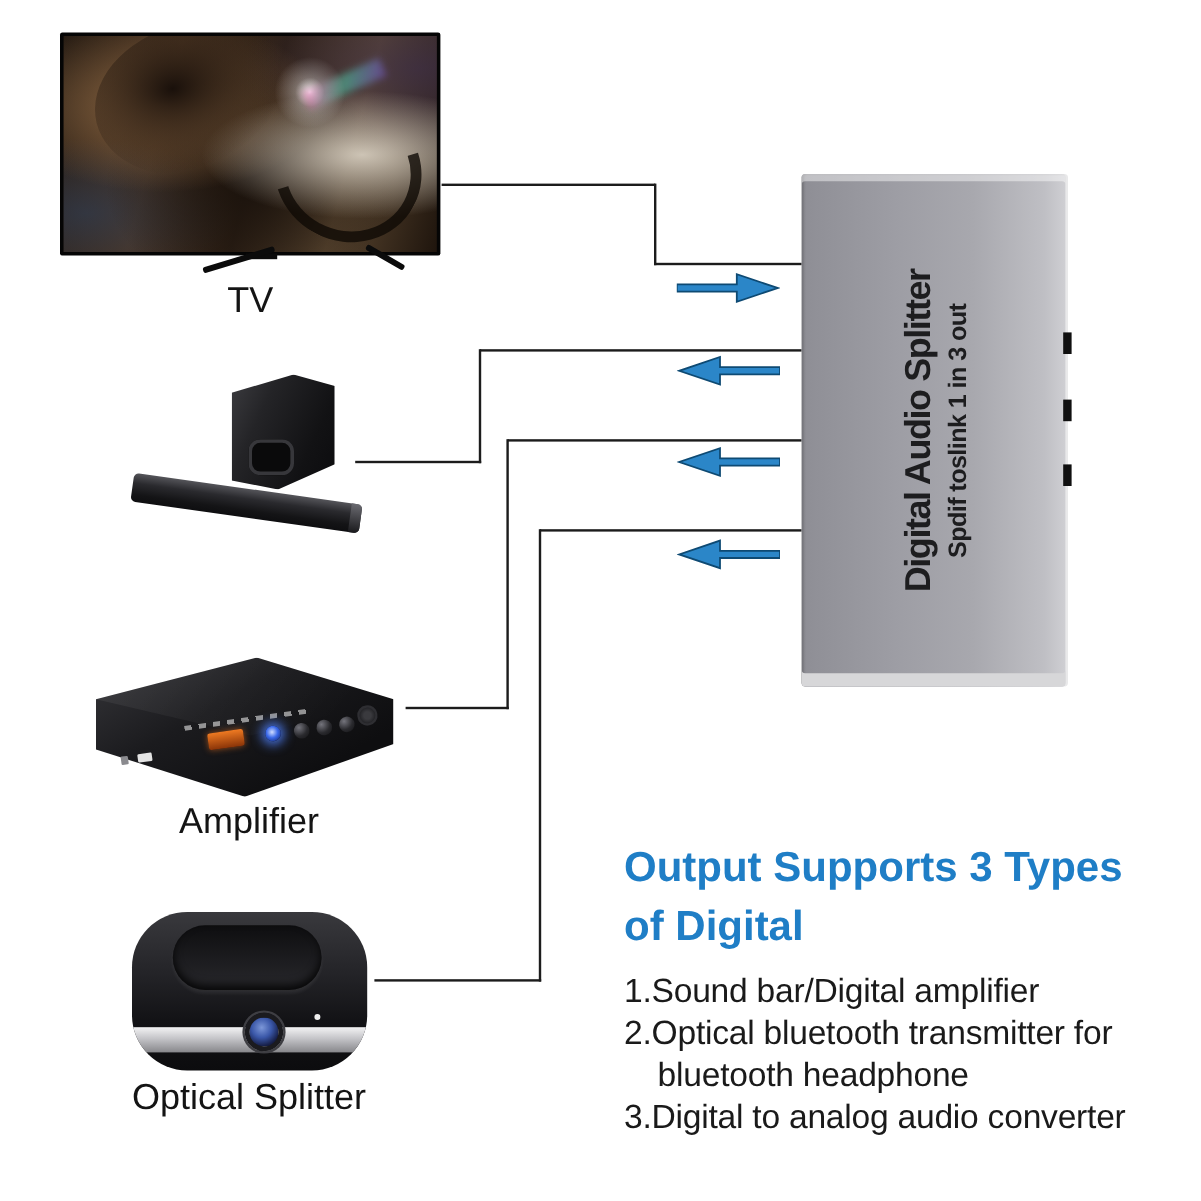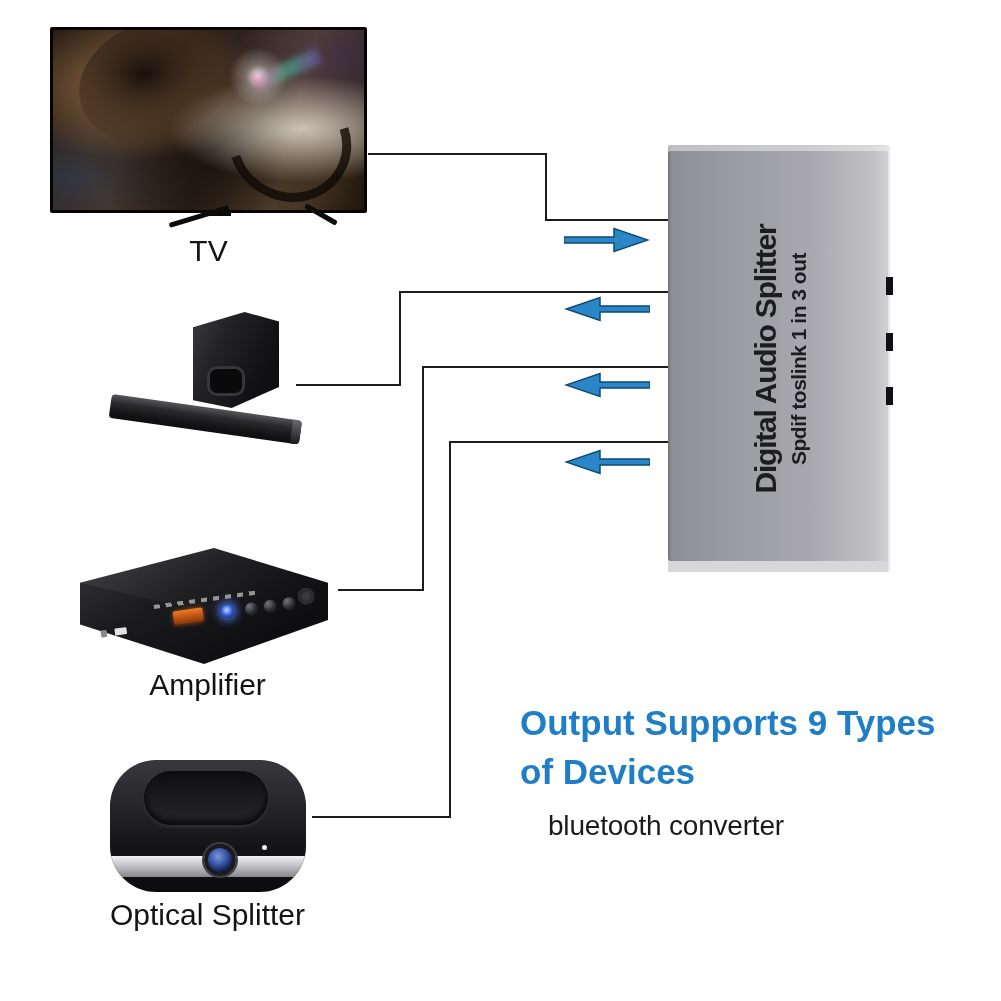--- a/index.html
+++ b/index.html
@@ -177,22 +177,25 @@
     <div class="splitter-text">
       <div class="splitter-title">Digital Audio Splitter</div>
       <div class="splitter-sub">Spdif toslink 1 in 3 out</div>
     </div>
   </div>
   <div class="port-pin" style="top:277px;"></div>
   <div class="port-pin" style="top:333px;"></div>
   <div class="port-pin" style="top:387px;"></div>
 
   <div class="info-heading" style="color: rgb(31, 126, 198);">
-    <div>Output Supports 9 Types</div>
-    <div>of Devices</div>
+    <div>Output Supports 3 Types</div>
+    <div>of Digital</div>
   </div>
   <div class="info-list">
+    <div class="info-item">1.Sound bar/Digital amplifier</div>
     <div class="info-item">
-      <div class="cont">bluetooth converter</div>
-    </div>
+      <div>2.Optical bluetooth transmitter for</div>
+      <div class="cont">bluetooth headphone</div>
+    </div>
+    <div class="info-item">3.Digital to analog audio converter</div>
   </div>
 
 </div>
 
 </body></html>

